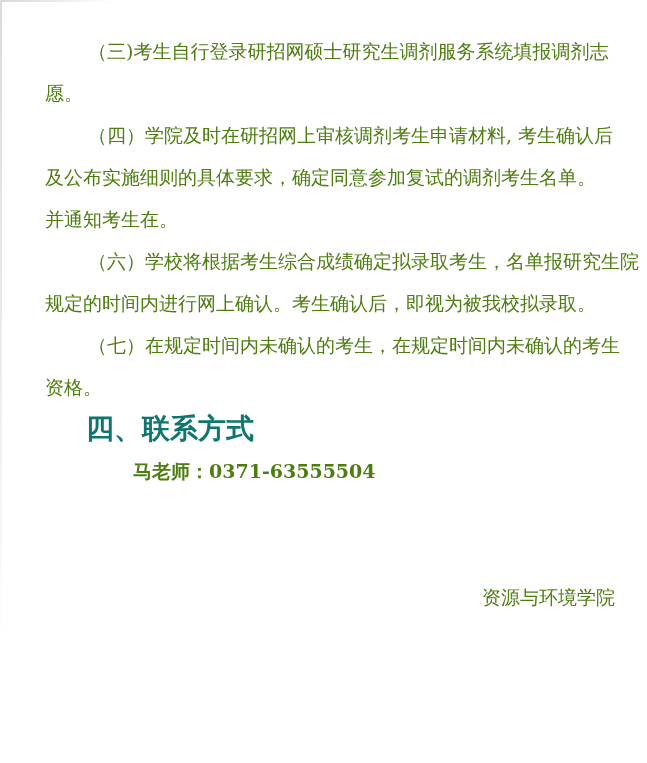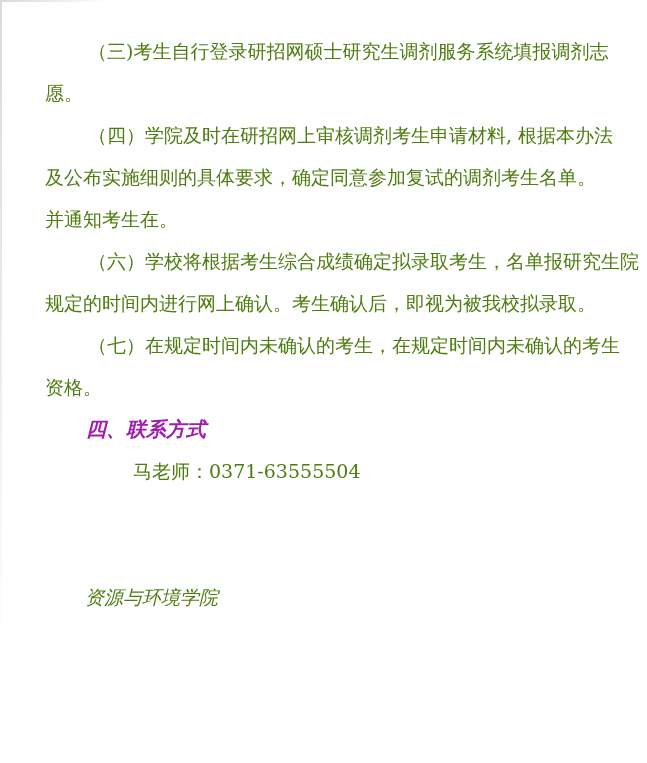--- a/index.html
+++ b/index.html
@@ -23,31 +23,29 @@
   .line {
     height: 42px;
     line-height: 42px;
     font-size: 19px;
     color: #4d7c0f;
     white-space: nowrap;
   }
   .indent { padding-left: 43px; }
   .heading {
     font-weight: bold;
-    color: #a21caf;
-    font-size: 20px;
+    color: #0f766e;
+    font-size: 28px;
     padding-left: 41px;
-    font-style: italic;
   }
-  .contact { padding-left: 88px; }
+  .contact { padding-left: 88px; font-weight: bold; }
   .footer {
-    text-align: left;
+    text-align: right;
     padding-left: 40px;
     white-space: nowrap;
-    font-style: italic;
   }
   
   .edge-left {
     position: absolute;
     left: 0; top: 0;
     width: 2px; height: 648px;
     background: linear-gradient(to bottom, #dadada, #ececec 55%, rgba(255,255,255,0) 100%);
   }
   .edge-top {
     position: absolute;
@@ -59,21 +57,21 @@
 </head>
 <body>
 
 <div class="edge-top"></div>
 <div class="edge-left"></div>
 
 <div class="doc">
   <div class="line indent">（三)考生自行登录研招网硕士研究生调剂服务系统填报调剂志</div>
   <div class="line">愿。</div>
 
-  <div class="line indent">（四）学院及时在研招网上审核调剂考生申请材料, 根据本办法</div>
+  <div class="line indent">（四）学院及时在研招网上审核调剂考生申请材料, 考生确认后</div>
   <div class="line">及公布实施细则的具体要求，确定同意参加复试的调剂考生名单。</div>
 
   <div class="line">并通知考生在。</div>
 
   <div class="line indent">（六）学校将根据考生综合成绩确定拟录取考生，名单报研究生院</div>
   <div class="line">规定的时间内进行网上确认。考生确认后，即视为被我校拟录取。</div>
 
   <div class="line indent">（七）在规定时间内未确认的考生，在规定时间内未确认的考生</div>
   <div class="line">资格。</div>
 

